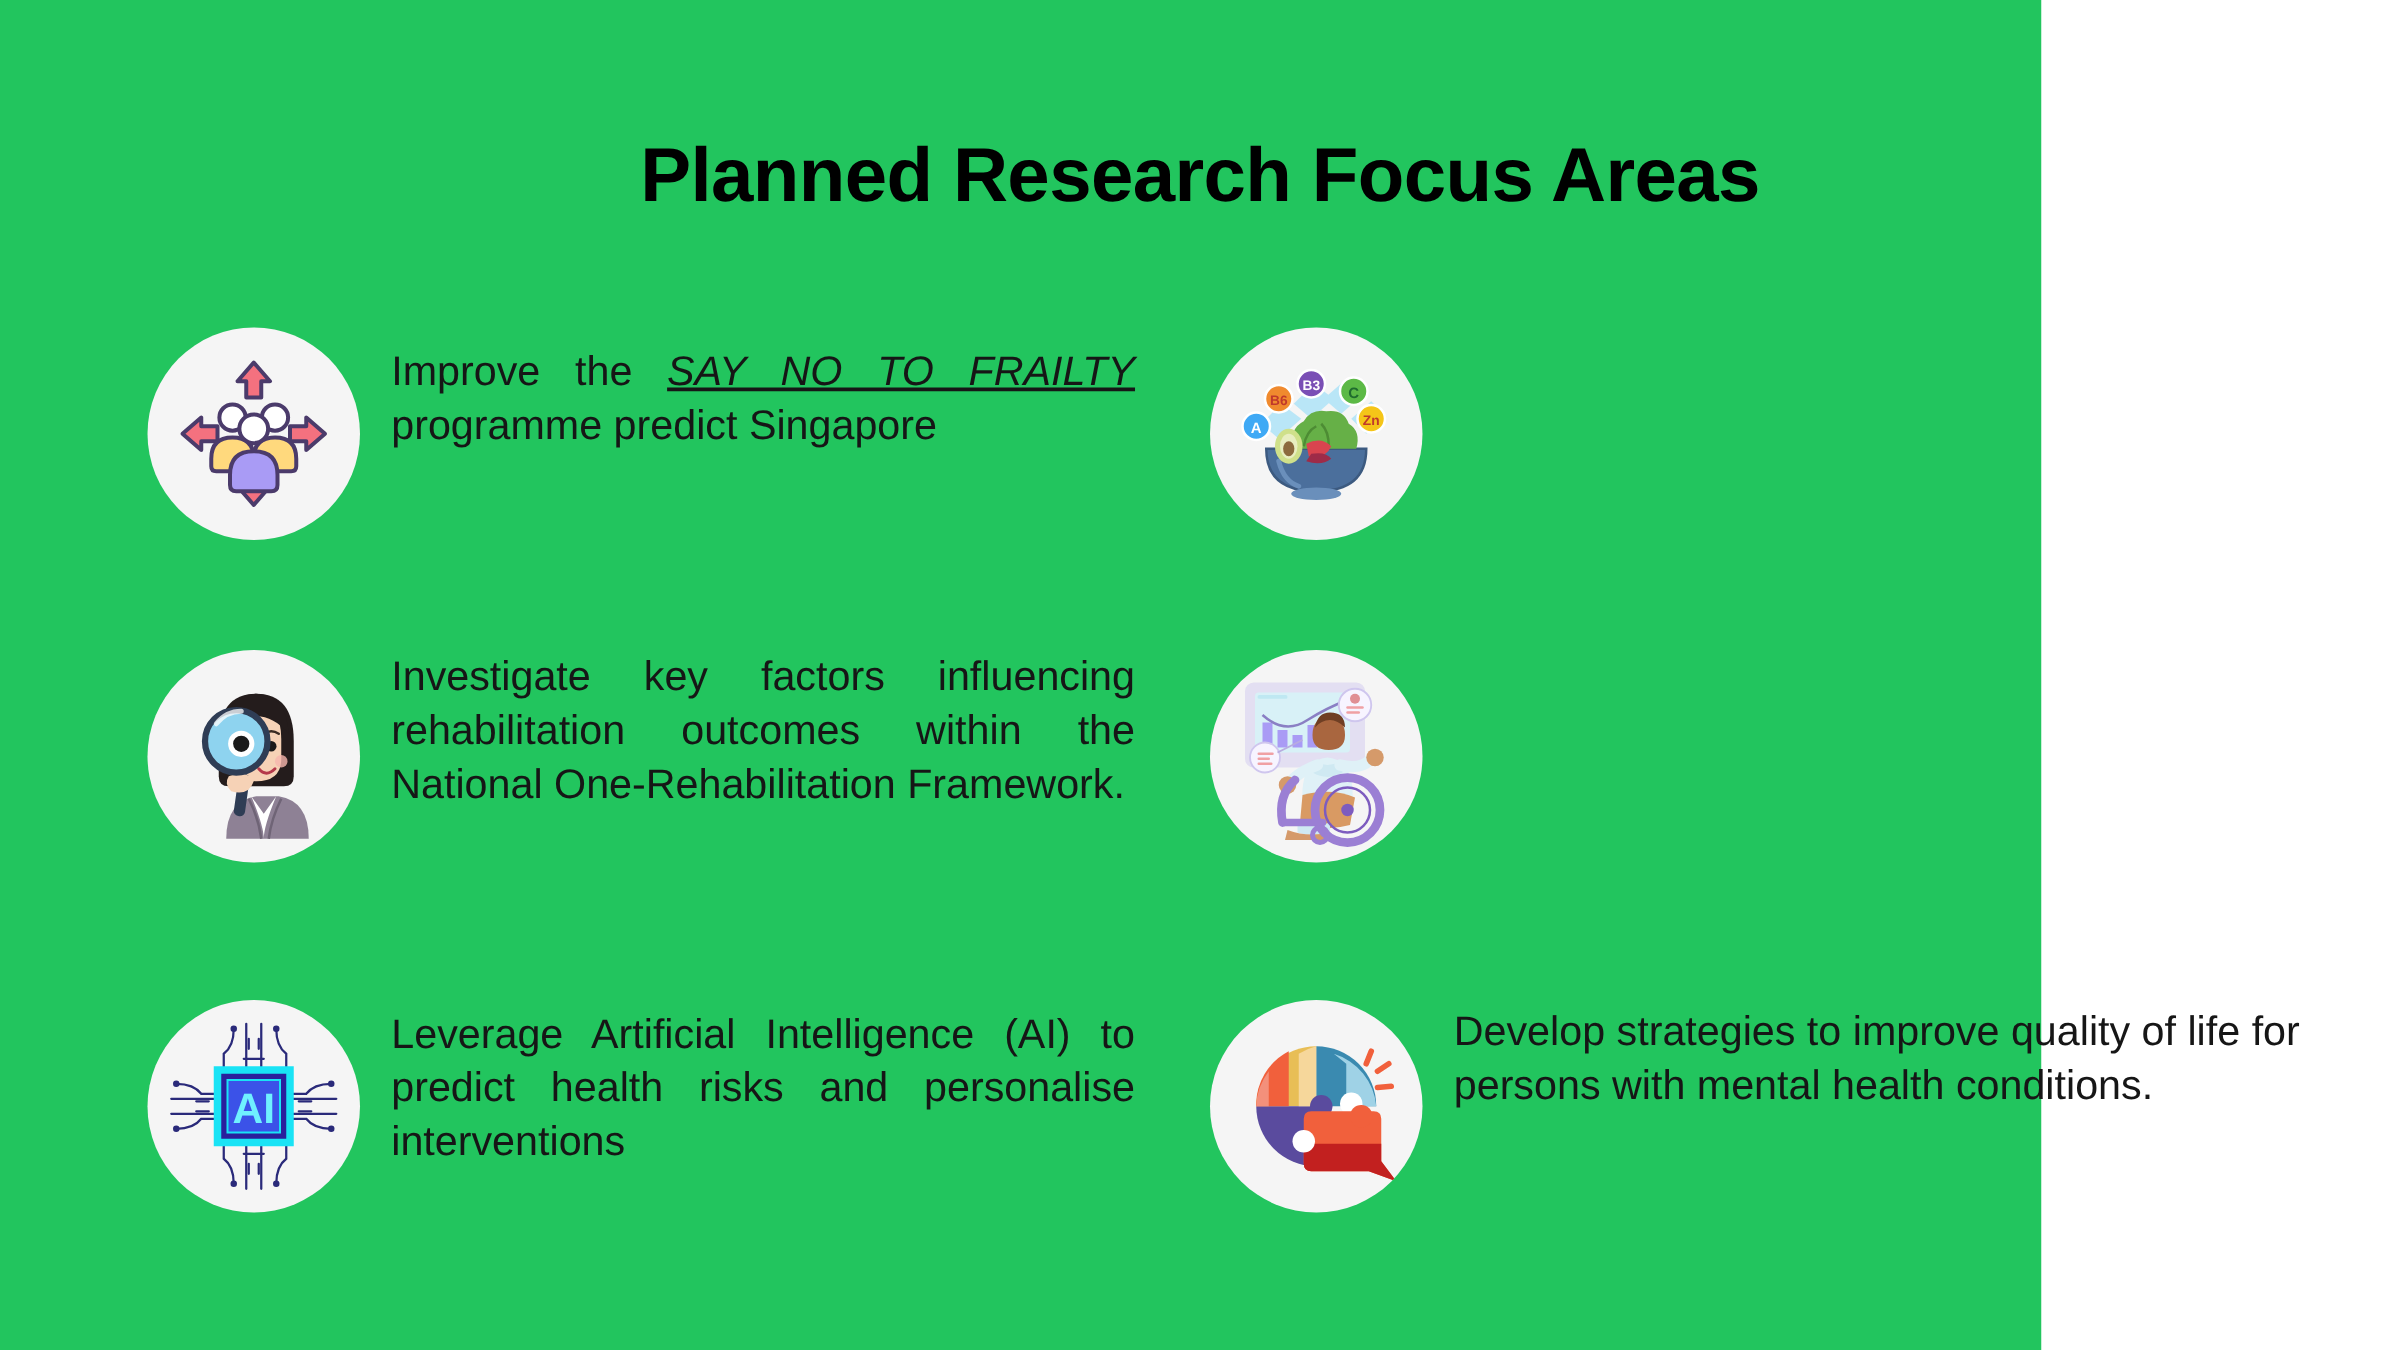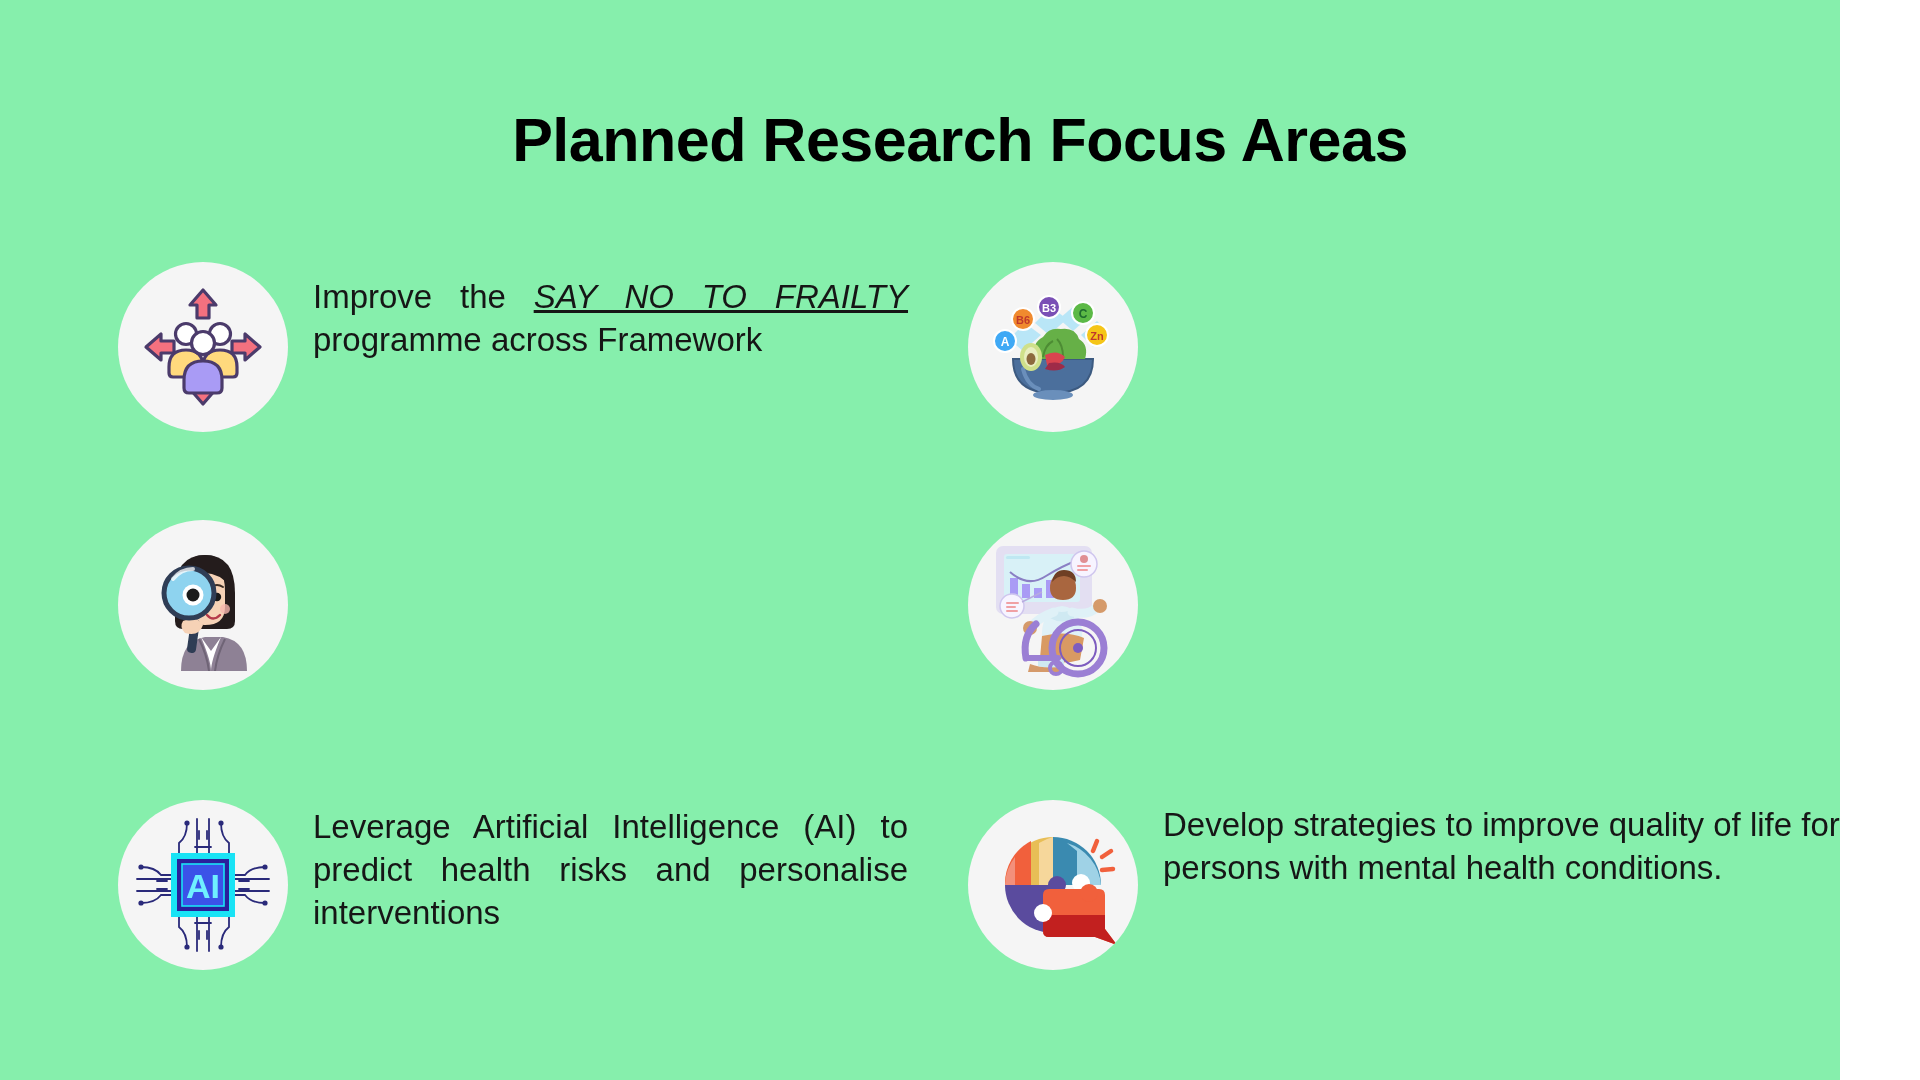--- a/index.html
+++ b/index.html
@@ -11,23 +11,23 @@
   body {
     width: 1920px;
     height: 1080px;
     overflow: hidden;
     font-family: "Liberation Sans", sans-serif;
     color: #000000;
   }
 
   .slide {
     position: relative;
-    width: 1840px;
+    width: 1633px;
     height: 1080px;
-    background: #86efac;
+    background: #22c55e;
   }
 
   
   .slide-title {
     position: absolute;
     left: 0;
     top: 108px;
     width: 1920px;
     text-align: center;
     font-family: "Liberation Sans", sans-serif;
@@ -128,21 +128,21 @@
 
             <circle cx="82" cy="52" r="10.5" fill="#ffffff"></circle>
             <path d="M65 85 q0-17 17-17 q17 0 17 17 l0 6 q0 4-4 4 l-26 0 q-4 0-4-4 Z" fill="#ffd97d"></path>
 
             <circle cx="65" cy="61" r="11.5" fill="#ffffff"></circle>
             <path d="M46 98 q0-19 19-19 q19 0 19 19 l0 8 q0 5-5 5 l-28 0 q-5 0-5-5 Z" fill="#a99bf5"></path>
           </g>
         </svg>
       </div>
       <div class="focus-text">
-        <span>Improve the </span><em>SAY NO TO FRAILTY</em><span> programme across Framework</span>
+        <span>Improve the </span><em>SAY NO TO FRAILTY</em><span> programme predict Singapore</span>
       </div>
     </div>
 
     <div class="focus-item col-right row-1">
       <div class="icon-wrap">
         <svg width="140" height="140" viewBox="0 0 140 140" aria-hidden="true">
 
           <g fill="#b9e6f7">
             <path d="M26 62 L42 46 L58 58 L40 74 Z"></path>
             <path d="M52 46 L68 30 L84 42 L66 58 Z"></path>
@@ -207,20 +207,21 @@
           <rect x="56" y="84" width="9" height="34" rx="4" fill="#2f3d55" transform="rotate(8 60 100)"></rect>
 
           <path d="M50 86 q14-6 20 4 q-4 12-18 8 q-6-6-2-12 Z" fill="#f6d2b6"></path>
 
           <circle cx="56" cy="58" r="25" fill="#8ed3ef" stroke="#2f3d55" stroke-width="5"></circle>
           <circle cx="60" cy="60" r="10.5" fill="#ffffff"></circle>
           <circle cx="60" cy="60" r="6.5" fill="#1a1a1a"></circle>
           <path d="M40 44 q8-10 20-10" fill="none" stroke="#ffffff" stroke-width="4" stroke-linecap="round" opacity="0.75"></path>
         </svg>
       </div>
+      <div class="focus-text">Investigate key factors influencing rehabilitation outcomes within the National One-Rehabilitation Framework.</div>
     </div>
 
     <div class="focus-item col-right row-2">
       <div class="icon-wrap">
         <svg width="146" height="146" viewBox="0 0 146 146" aria-hidden="true">
 
           <rect x="16" y="14" width="96" height="68" rx="7" fill="#e3dff2"></rect>
           <rect x="24" y="22" width="76" height="48" rx="3" fill="#d8f1f7"></rect>
           <g fill="#a99bf5">
             <rect x="30" y="46" width="8" height="20"></rect>

